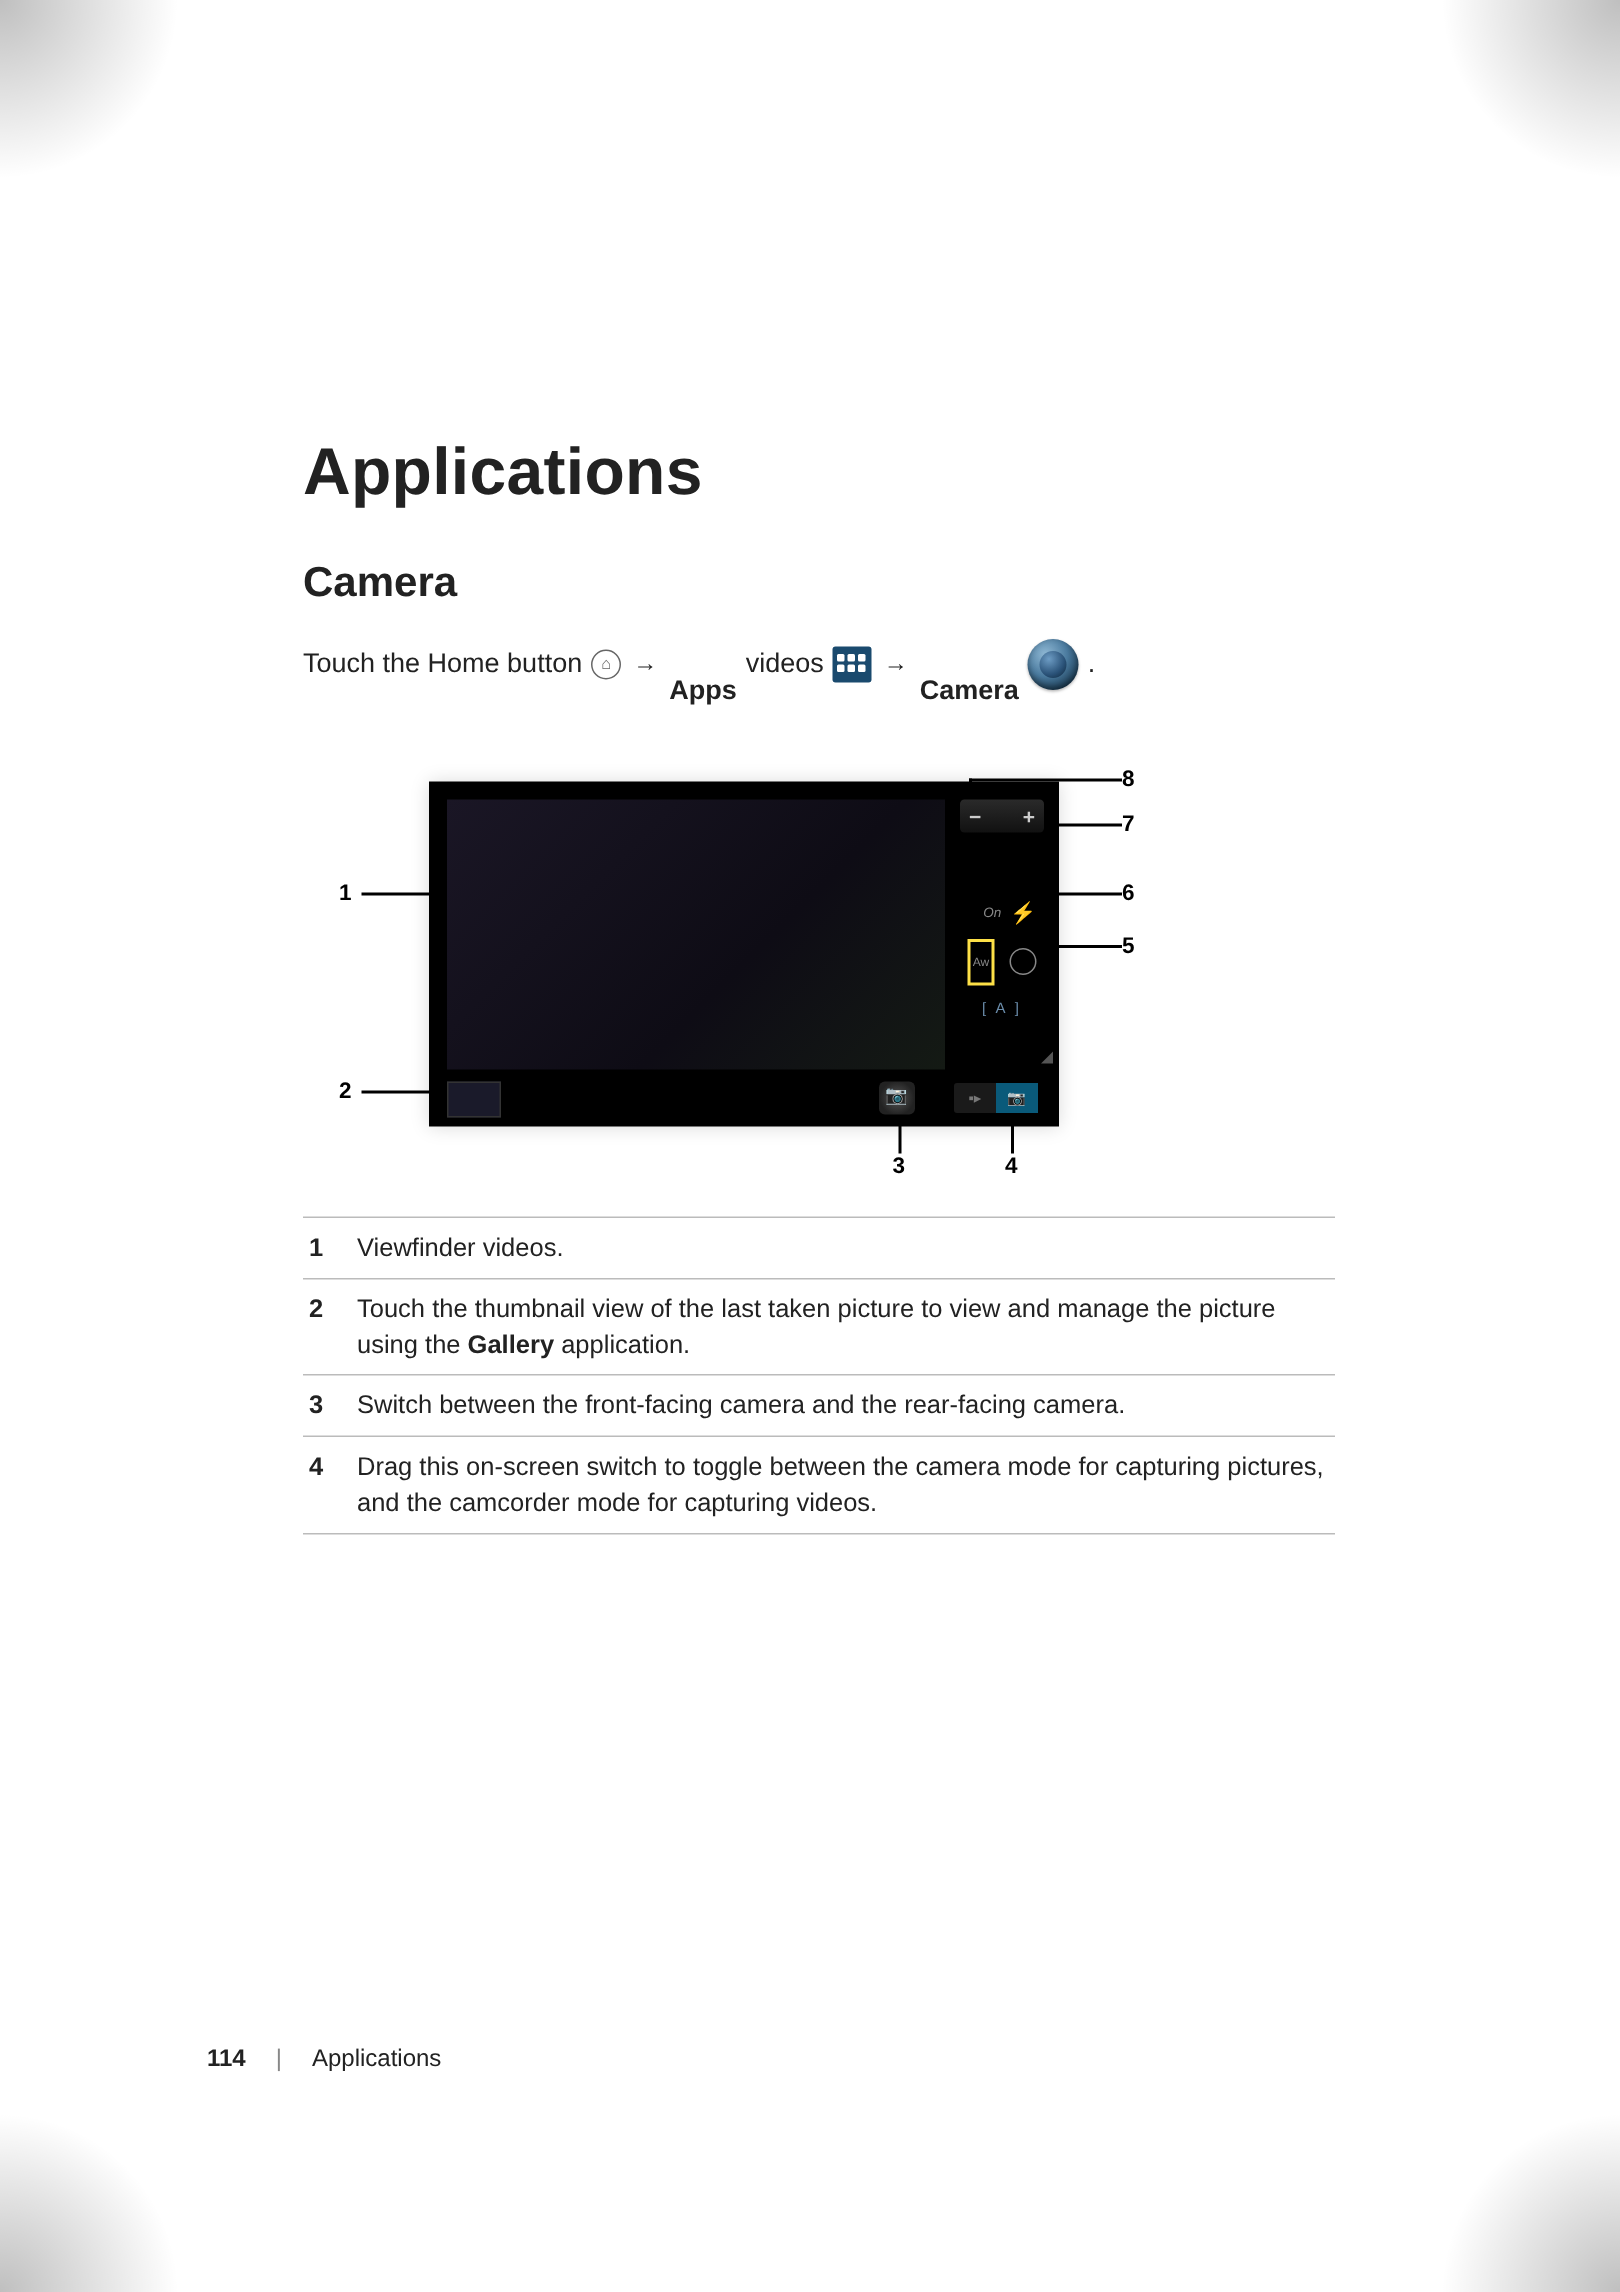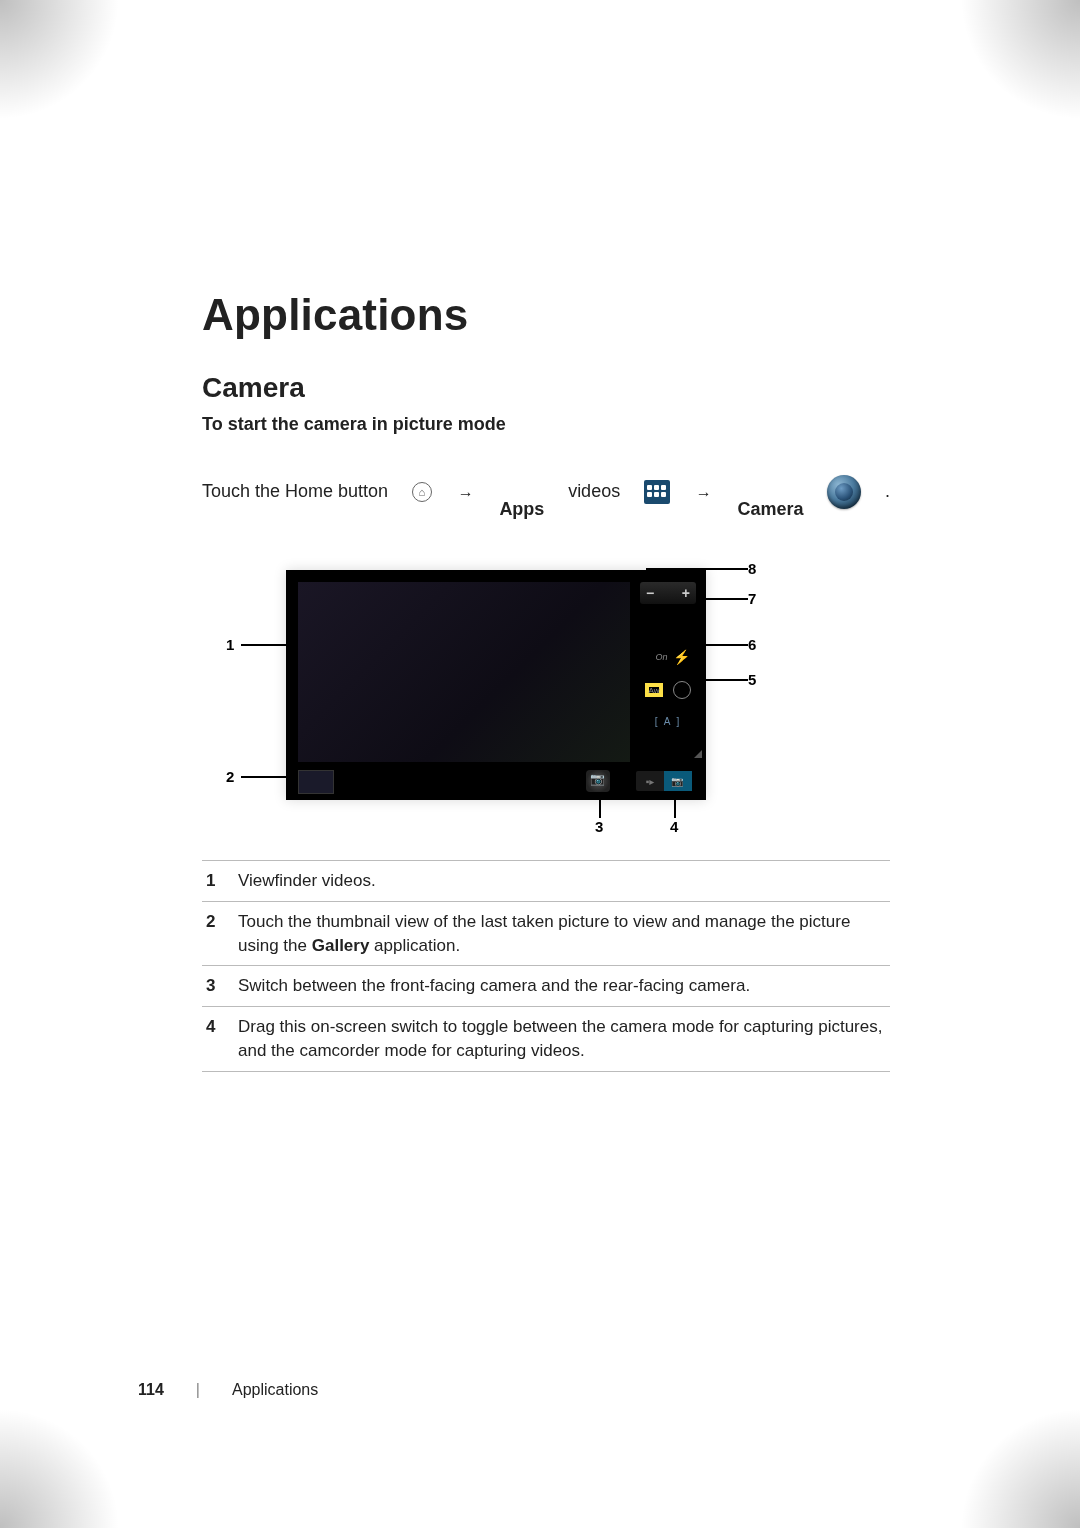--- a/index.html
+++ b/index.html
@@ -39,21 +39,20 @@
       font-weight: 700;
       margin-bottom: 28px;
     }
     .nav-line {
       font-size: 18px;
       display: flex;
       align-items: center;
       gap: 6px;
       margin-bottom: 40px;
       flex-wrap: wrap;
-      justify-content: space-between;
     }
     .nav-line .bold {
       font-weight: 700;
       margin-top: 36px;
     }
     .home-icon-circle {
       width: 20px;
       height: 20px;
       border: 1.5px solid #666;
       border-radius: 50%;
@@ -216,22 +215,22 @@
     .wb-ctrl {
       width: 50px;
       height: 20px;
       display: flex;
       align-items: center;
       justify-content: space-between;
       padding: 0 2px;
     }
     .wb-mode {
       width: 18px;
-      height: 14px;
-      border: 4px solid #fde047;
+      height: 31px;
+      border: 2px solid #fde047;
       font-size: 8px;
       color: #888;
       display: flex;
       align-items: center;
       justify-content: center;
     }
     .settings-circle {
       width: 18px;
       height: 18px;
       border: 1.5px solid #888;
@@ -298,25 +297,25 @@
     .legend-table td.num {
       font-weight: 700;
       width: 32px;
     }
     .legend-table .bold {
       font-weight: 700;
     }
     .footer {
       position: absolute;
       left: 138px;
-      bottom: 129px;
+      bottom: 146px;
       font-size: 16px;
       display: flex;
       align-items: center;
-      gap: 32px;
+      gap: 20px;
     }
     .footer .pgnum {
       font-weight: 700;
     }
     .footer .divider {
       color: #888;
       font-weight: 300;
     }
     .shadow-corner {
       position: absolute;
@@ -335,21 +334,20 @@
 <div class="shadow-corner shadow-bl"></div>
 <div class="shadow-corner shadow-br"></div>
 
 <div class="page">
 
   <h1 class="h1">Applications</h1>
 
   <h2 class="h2">Camera</h2>
 
 
-  <h3 class="h3">To start the camera in picture mode</h3>
 
   <div class="nav-line">
     <span>Touch the Home button</span>
     <span class="home-icon-circle">⌂</span>
     <span class="arrow">→</span>
     <span class="bold">Apps</span>
     <span>videos</span>
     <span class="apps-icon"></span>
     <span class="arrow">→</span>
     <span class="bold">Camera</span>

